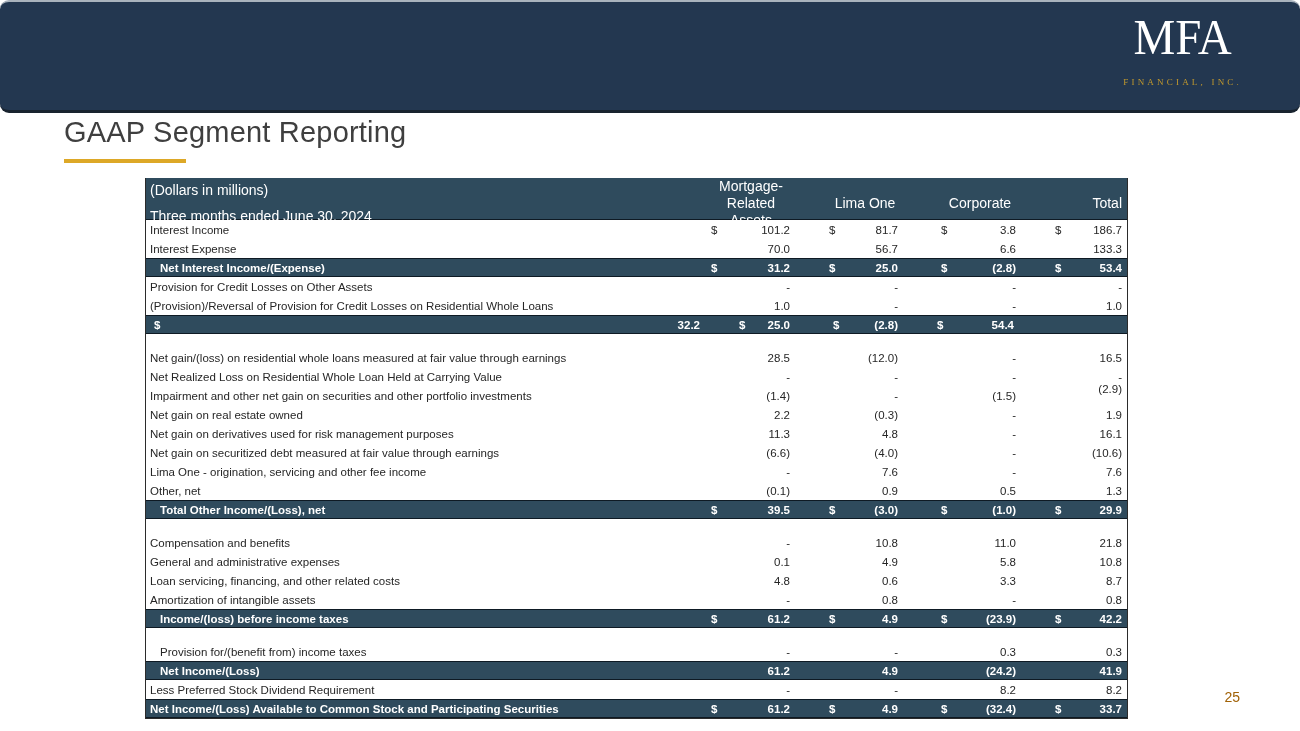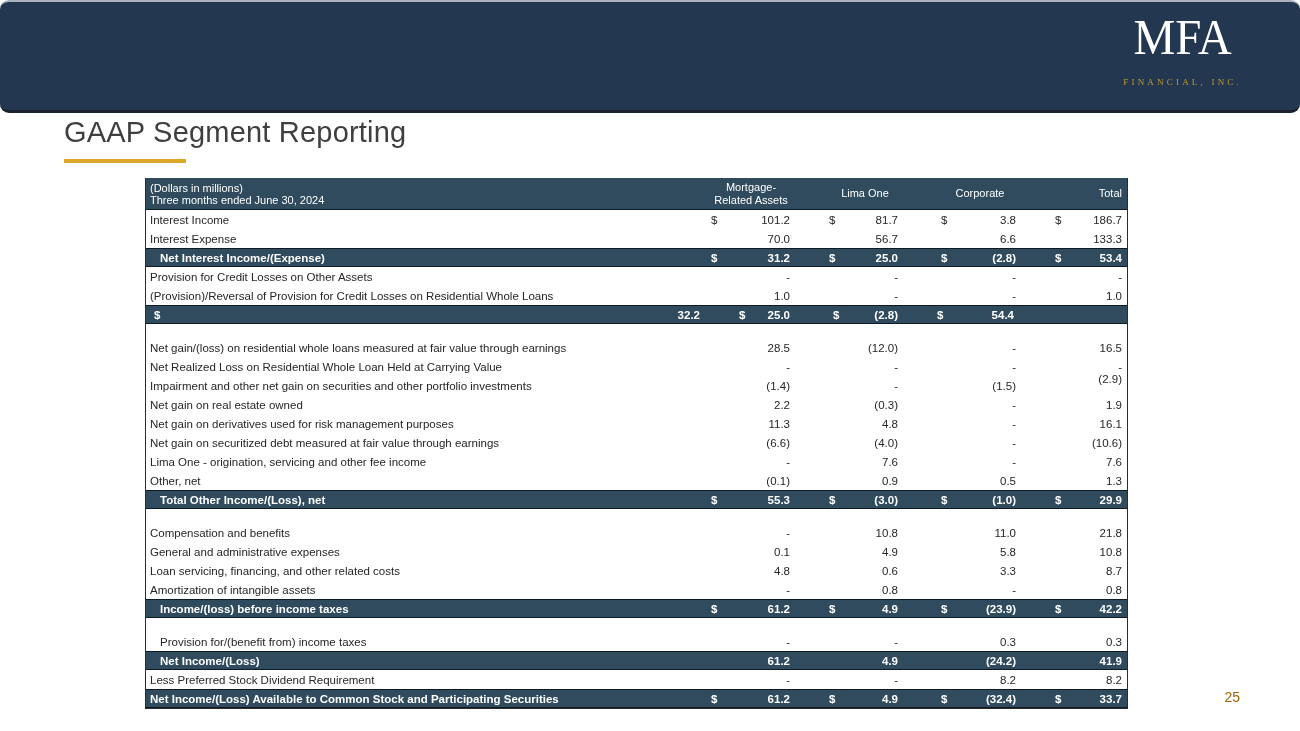--- a/index.html
+++ b/index.html
@@ -74,24 +74,24 @@
     font-size: 11.5px;
     color: #262626;
   }
   .grid-cols {
     display: grid;
     grid-template-columns: 1fr 90px 108px 118px 108px;
   }
   .thead {
     background: var(--table-accent, #2f4b5d);
     color: #ffffff;
-    height: 32px;
+    height: 42px;
     align-items: center;
     border-bottom: 1px solid var(--border-dark, #0e1a24);
-    font-size: 11px;
+    font-size: 14px;
   }
   .thead-note {
     height: 100%;
     display: flex;
     flex-direction: column;
     justify-content: space-between;
     padding: 4px 0 4px 4px;
   }
   .hcol { text-align: center; line-height: 1.2; }
   .hcol.c1 { padding-left: 6px; }
@@ -440,21 +440,21 @@
     <div class="cell num c4">
           <span class="dollar"></span>
           <span class="val">1.3</span>
         </div>
   </div>
 
   <div class="trow grid-cols dark indent">
     <div class="cell label">Total Other Income/(Loss), net</div>
     <div class="cell num c1">
           <span class="dollar">$</span>
-          <span class="val">55.3</span>
+          <span class="val">39.5</span>
         </div>
     <div class="cell num c2">
           <span class="dollar">$</span>
           <span class="val">(3.0)</span>
         </div>
     <div class="cell num c3">
           <span class="dollar">$</span>
           <span class="val">(1.0)</span>
         </div>
     <div class="cell num c4">

